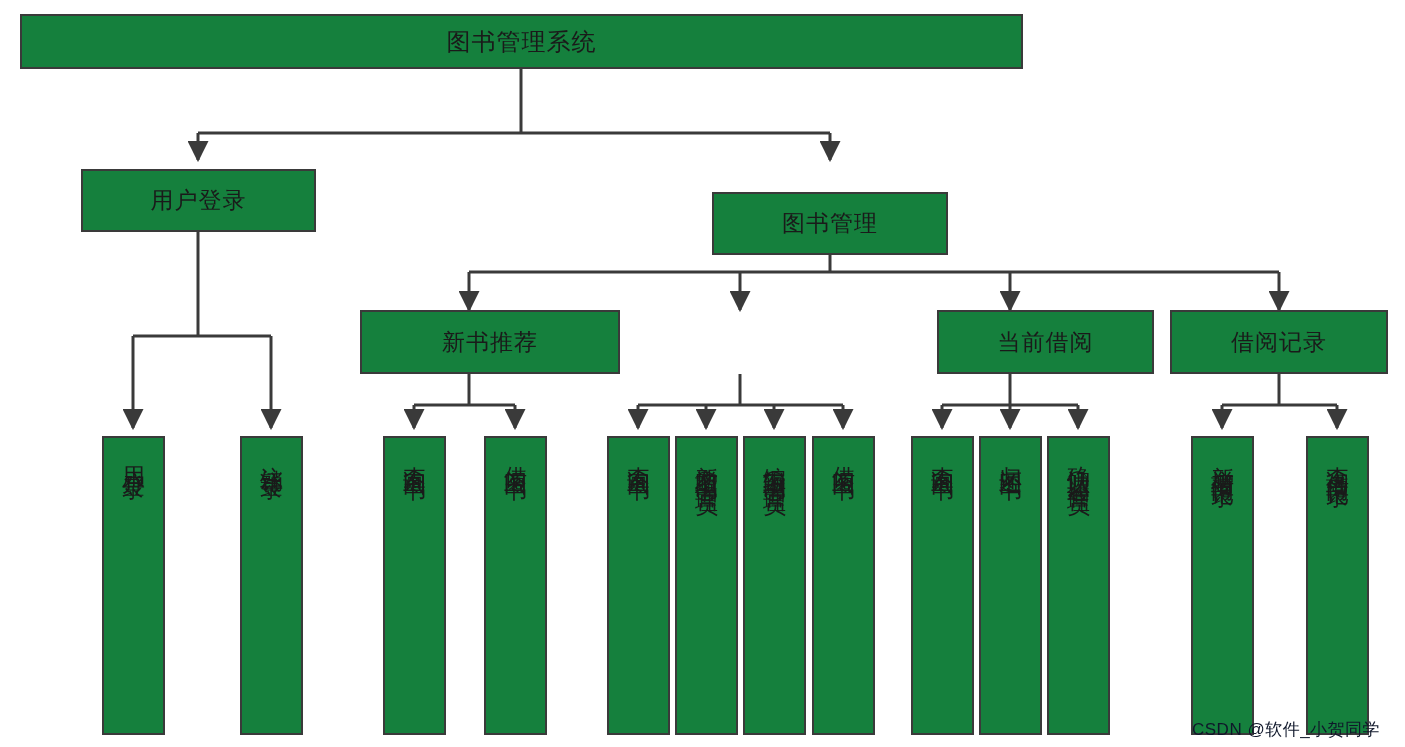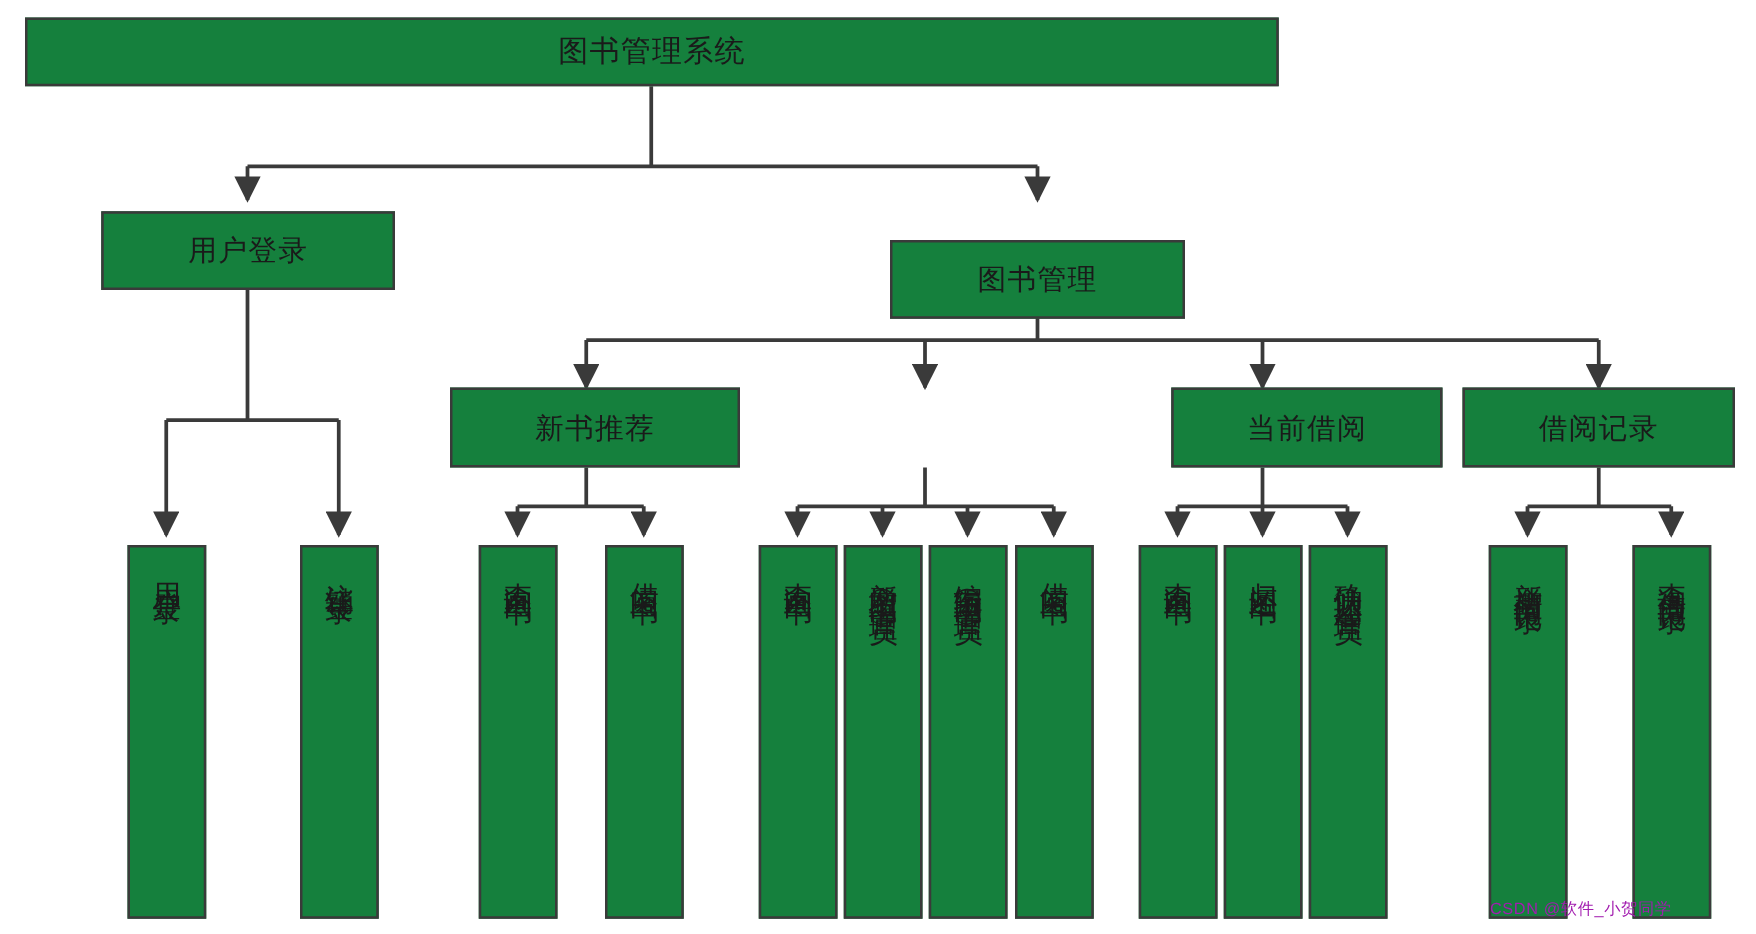--- a/index.html
+++ b/index.html
@@ -58,22 +58,22 @@
   .node.vert .label {
     writing-mode: vertical-rl;
     text-orientation: upright;
     font-size: 23px;
     line-height: 1.08;
     letter-spacing: 4px;
     white-space: nowrap;
   }
   .watermark {
     position: absolute;
-    font-size: 13px;
-    color: #a21caf;
+    font-size: 17px;
+    color: #0f172a;
     white-space: nowrap;
     letter-spacing: 0.5px;
   }
 </style>
 </head>
 <body>
 
 <div id="canvas">
 
   <svg id="edges" viewBox="0 0 1405 747">
@@ -130,21 +130,21 @@
     <span class="label">图书管理系统</span>
   </div>
 
   <div class="node horiz" style="left:81px; top:169px; width:235px; height:63px;">
     <span class="label">用户登录</span>
   </div>
   <div class="node horiz" style="left:712px; top:169px; width:236px; height:63px;margin-top:23px;">
     <span class="label">图书管理</span>
   </div>
 
-  <div class="node horiz" style="left:360px; top:310px; width:232px; height:64px;">
+  <div class="node horiz" style="left:360px; top:310px; width:260px; height:64px;">
     <span class="label">新书推荐</span>
   </div>
   <div class="node horiz" style="left:937px; top:310px; width:217px; height:64px;">
     <span class="label">当前借阅</span>
   </div>
   <div class="node horiz" style="left:1170px; top:310px; width:218px; height:64px;">
     <span class="label">借阅记录</span>
   </div>
 
   <div class="node vert" style="left:102px; top:436px; width:63px; height:299px;">

